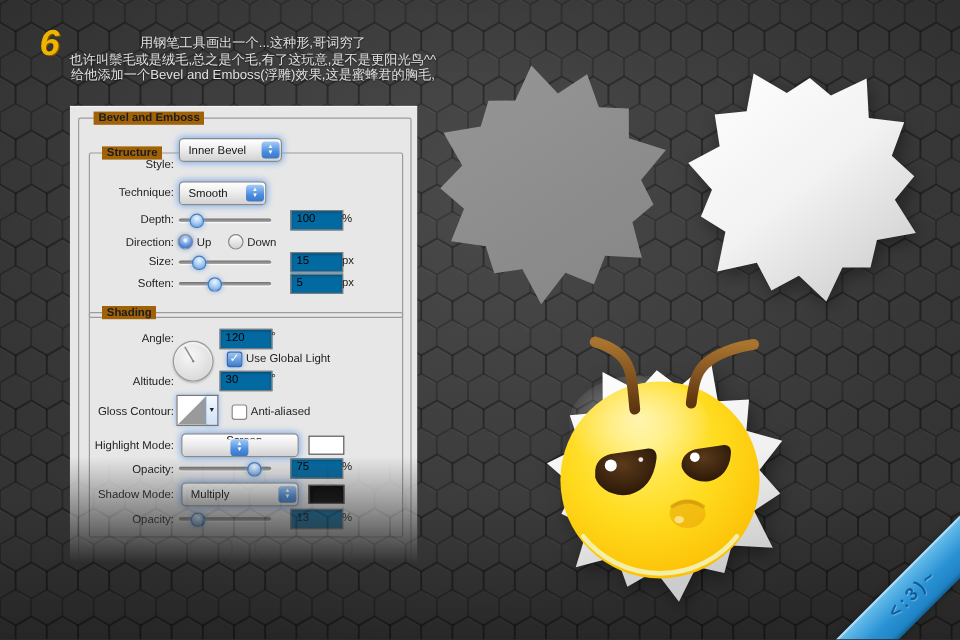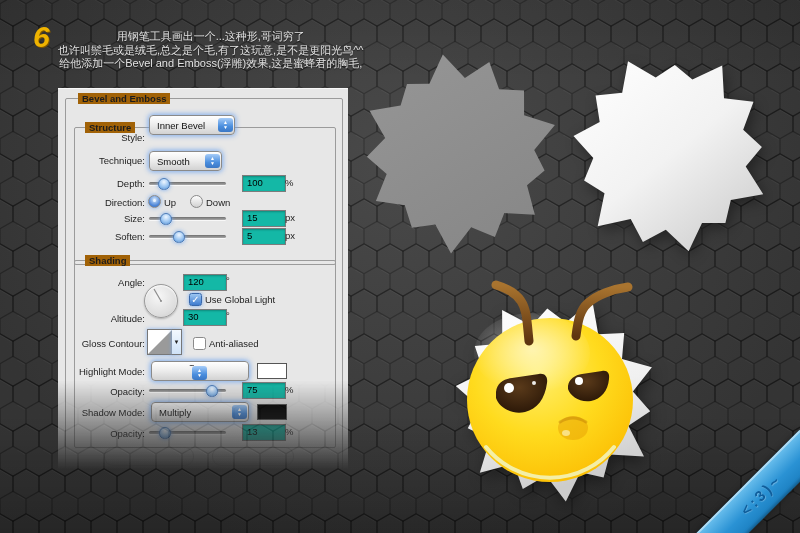--- a/index.html
+++ b/index.html
@@ -27,21 +27,21 @@
     font-weight:bold;font-size:9.5px;color:#1c1c1c;white-space:nowrap;}
   .rlabel{position:absolute;right:203px;text-align:right;white-space:nowrap;color:#222;}
   .unit{position:absolute;left:227px;color:#222;}
   .popup{position:absolute;height:18px;border:1px solid #8a8a8a;border-radius:4px;
     background:linear-gradient(#ffffff,#eeeeee 45%,#d2d2d2);display:flex;align-items:center;
     box-shadow:0 0 5px 1px rgba(110,165,240,.85);}
   .popup .ptxt{flex:1;padding-left:7px;font-size:9.5px;color:#111;white-space:nowrap;overflow:hidden;}
   .popup .stepper{width:15px;height:14px;margin-right:1px;border-radius:3px;
     background:linear-gradient(#a6ccf8,#4a8ede 60%,#3b77c4);display:flex;flex-direction:column;
     align-items:center;justify-content:center;color:#fff;font-size:5px;line-height:5px;}
-  .nbox{position:absolute;width:38px;height:14px;background:#14b8a6;border:1px solid #7c7c7c;
+  .nbox{position:absolute;width:38px;height:14px;background:#0369a1;border:1px solid #7c7c7c;
     font-size:9.5px;padding:1px 0 0 4px;box-shadow:inset 0 1px 2px rgba(0,0,0,.25);color:#000;}
   .slider{position:absolute;width:77px;height:11px;}
   .slider .track{position:absolute;left:0;right:0;top:4px;height:3px;border-radius:2px;
     background:linear-gradient(#6f6f6f,#a9a9a9);box-shadow:0 1px 0 rgba(255,255,255,.7);}
   .slider .thumb{position:absolute;top:0;width:10px;height:10px;border-radius:50% 50% 45% 45%;
     background:radial-gradient(circle at 50% 30%, #eef6ff, #9cc6f2 55%, #5b93d3);
     border:1px solid #4a7ab8;box-shadow:0 0 4px rgba(110,165,240,.9);}
   .radio{position:absolute;width:11px;height:11px;border-radius:50%;
     background:linear-gradient(#fdfdfd,#d2d2d2);border:1px solid #8a8a8a;}
   .radio.on{background:radial-gradient(circle at 50% 32%, #d7e9fc, #4d86d8 65%, #3a6fbe);

